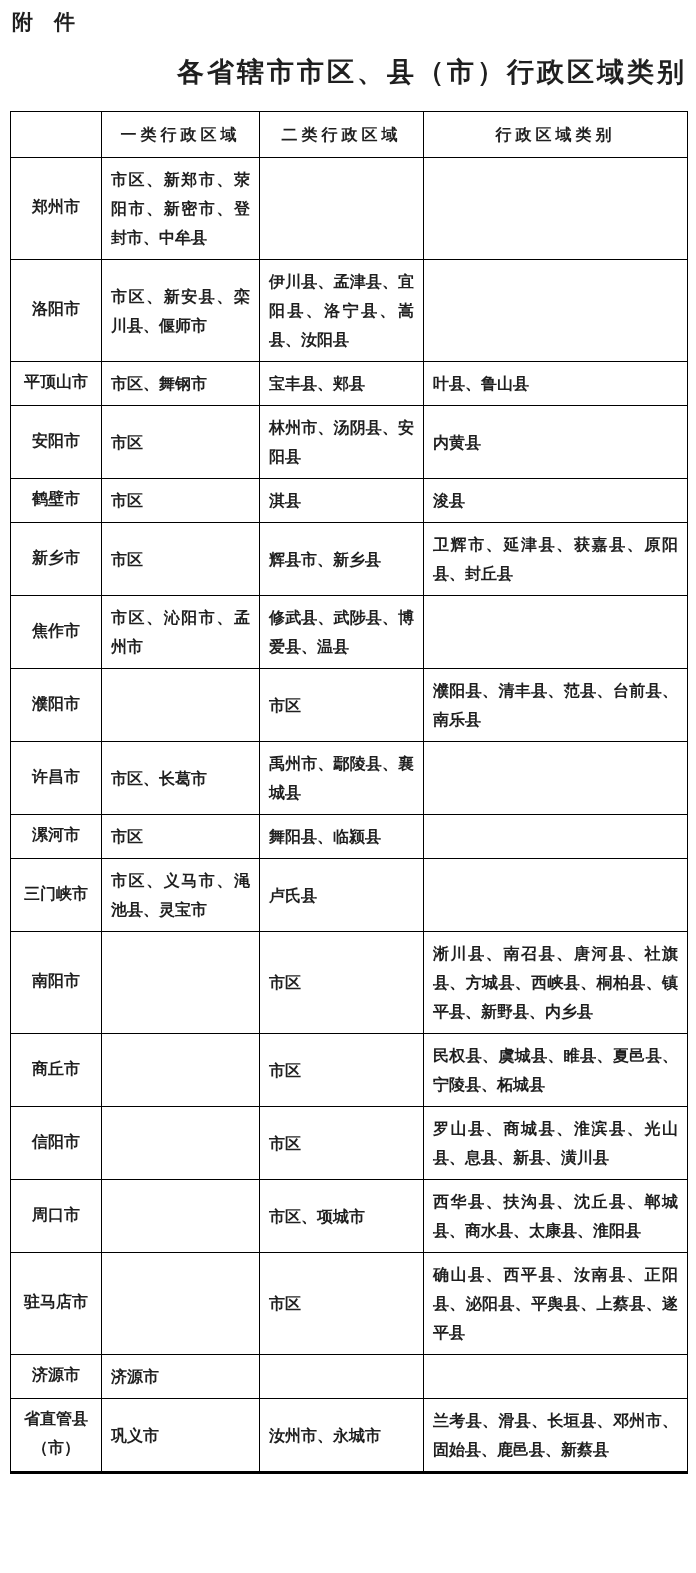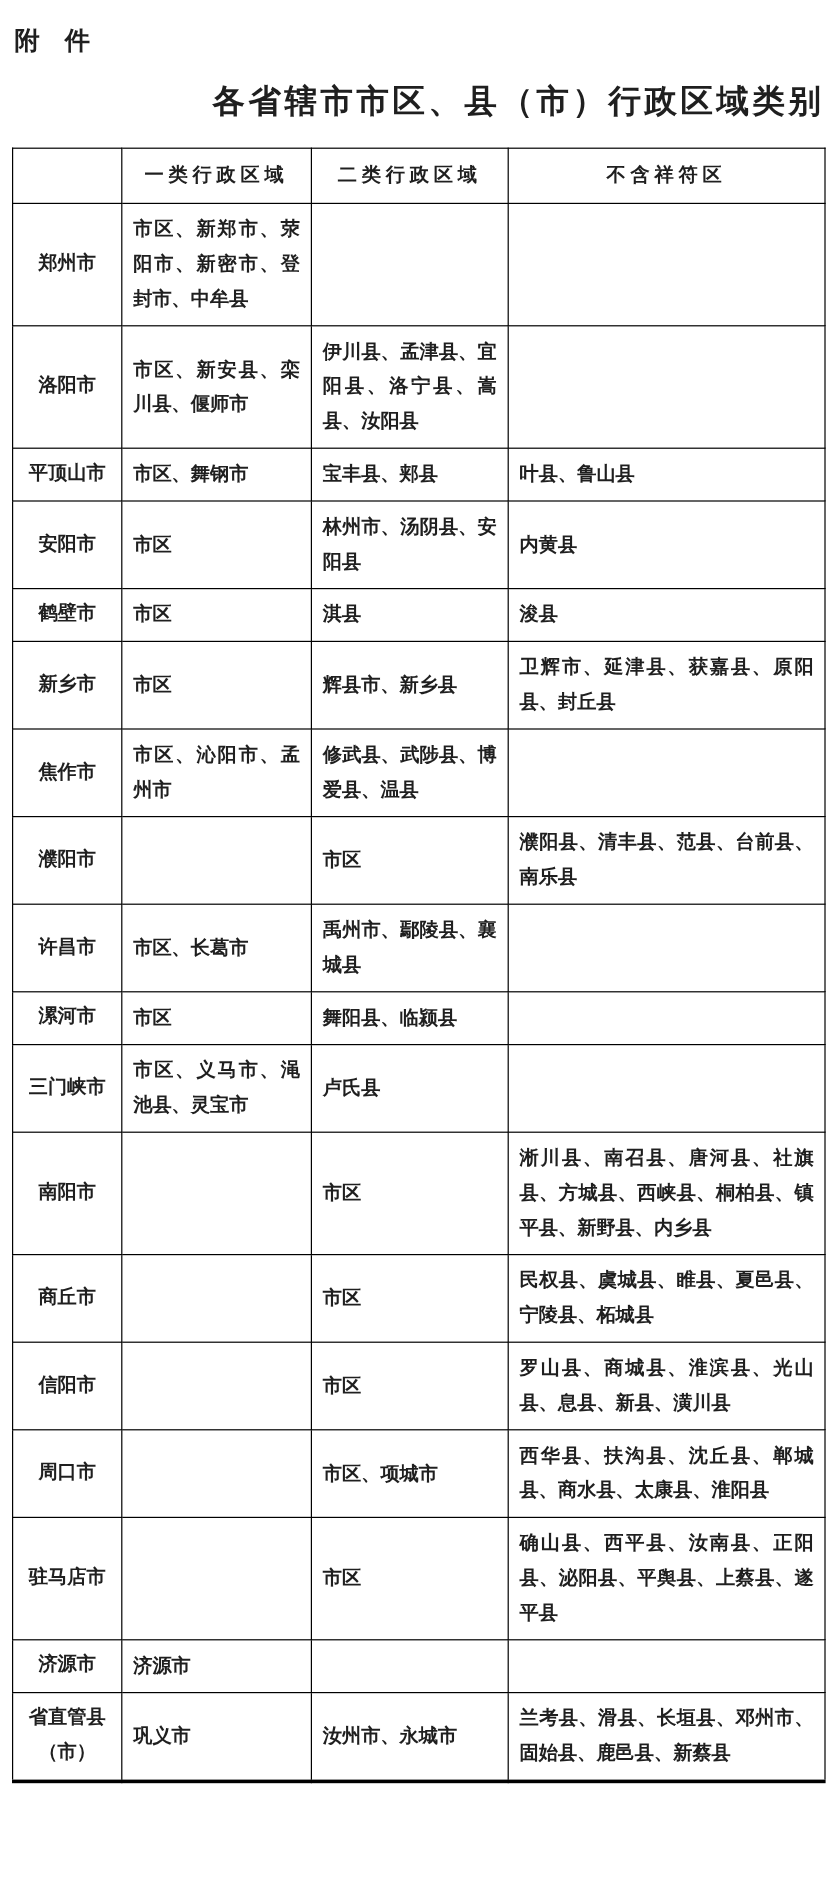--- a/index.html
+++ b/index.html
@@ -10,21 +10,20 @@
   body {
     width: 696px;
     height: 1573px;
     font-family: "Liberation Serif", "DejaVu Serif", serif;
     color: #1f1f1f;
     overflow: hidden;
   }
   .page {
     padding: 6px 9px 8px 10px;
     box-sizing: border-box;
-    margin-top: 12px;
   }
   .attachment-label {
     font-size: 21px;
     font-weight: bold;
     margin: 2px 0 0 2px;
     white-space: pre;
   }
   .doc-title {
     font-size: 27px;
     font-weight: bold;
@@ -81,21 +80,21 @@
       <col class="c-city">
       <col class="c-class1">
       <col class="c-class2">
       <col class="c-class3">
     </colgroup>
     <thead>
       <tr>
         <th></th>
         <th>一类行政区域</th>
         <th>二类行政区域</th>
-        <th>不含祥符区</th>
+        <th>行政区域类别</th>
       </tr>
     </thead>
     <tbody id="table-body">
         <tr>
           <td class="city-cell">郑州市</td>
           <td class="data-cell">市区、新郑市、荥阳市、新密市、登封市、中牟县</td>
           <td class="data-cell"></td>
           <td class="data-cell"></td>
         </tr>
         <tr>

